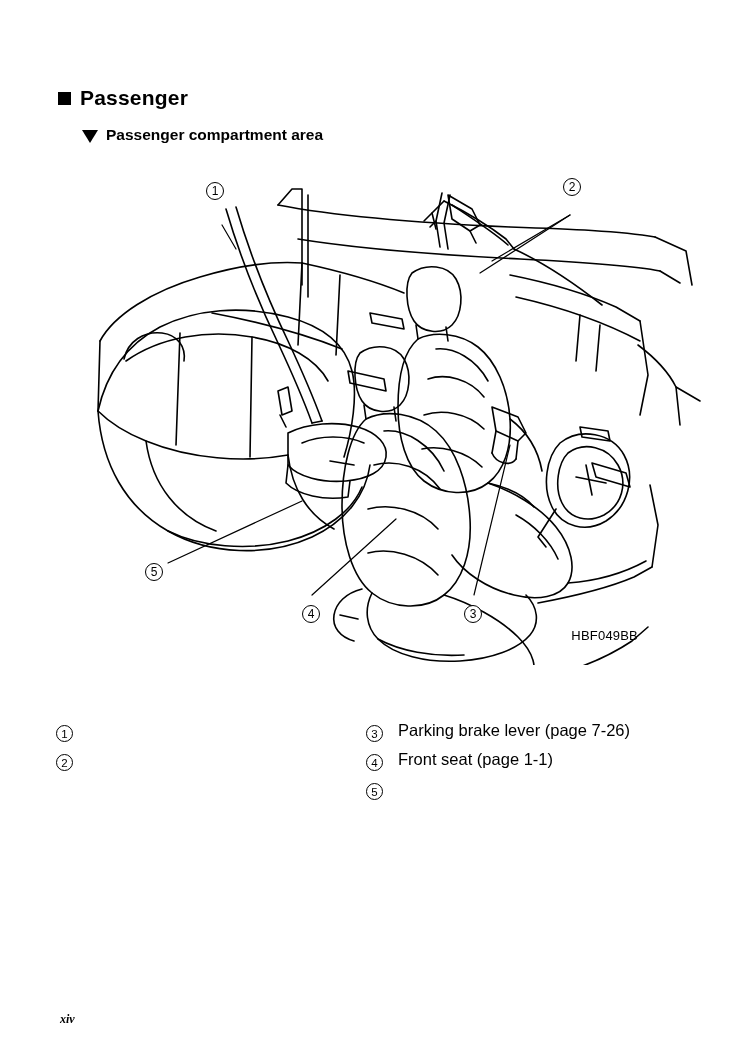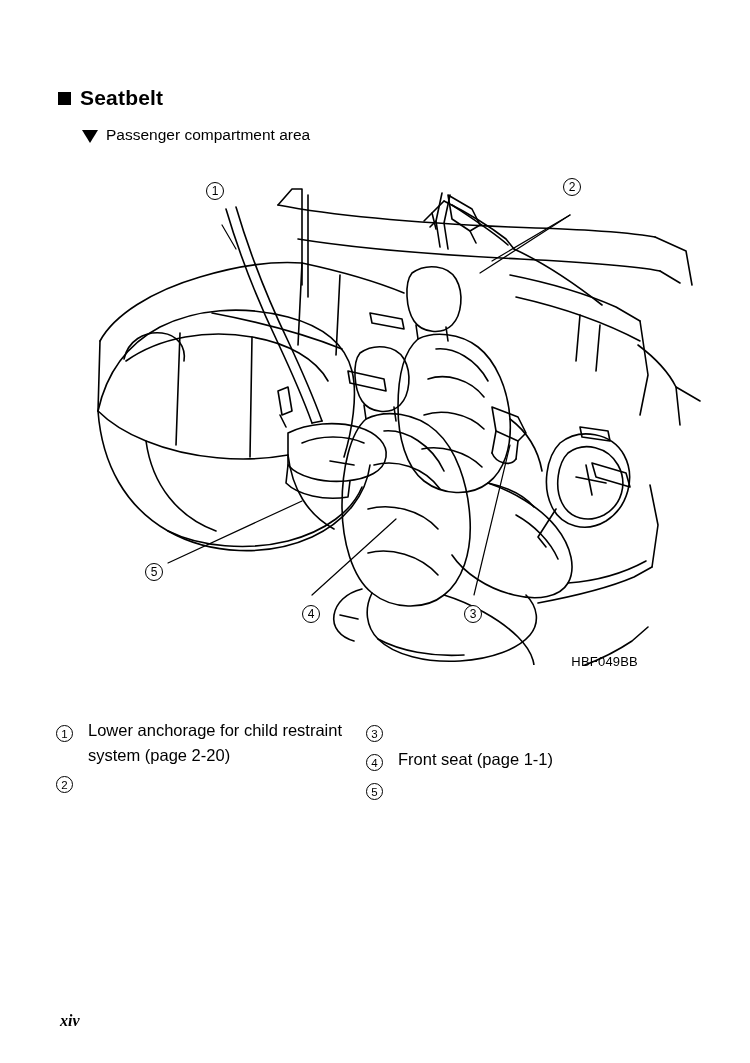--- a/index.html
+++ b/index.html
@@ -32,21 +32,21 @@
     width: 13px;
     height: 13px;
     background: #000;
     display: inline-block;
   }
   .sub-heading {
     position: absolute;
     left: 82px;
     top: 126px;
     font-size: 15.5px;
-    font-weight: normal;
+    font-weight: bold;
     display: flex;
     align-items: center;
     gap: 8px;
   }
   .tri-bullet {
     width: 0;
     height: 0;
     border-left: 8px solid transparent;
     border-right: 8px solid transparent;
     border-top: 13px solid #000;
@@ -61,21 +61,21 @@
     left: 40px;
     top: 165px;
     width: 670px;
     height: 500px;
   }
   .figure-wrap svg { display: block; }
 
   .fig-code {
     position: absolute;
     right: 112px;
-    top: 654px;
+    top: 628px;
     font-size: 13px;
     letter-spacing: 0.2px;
   }
 
   
   .legend {
     position: absolute;
     left: 56px;
     top: 718px;
     width: 640px;
@@ -123,32 +123,32 @@
     font-size: 12px;
     background: #fff;
     box-sizing: border-box;
   }
 
   
   .page-num {
     position: absolute;
     left: 60px;
     top: 1012px;
-    font-size: 16px;
+    font-size: 12px;
     font-weight: bold;
     font-style: italic;
     font-family: "Liberation Serif", serif;
   }
 </style>
 </head>
 <body>
 
 <div class="section-heading">
   <span class="sq-bullet"></span>
-  <span>Seatbelt</span>
+  <span>Passenger</span>
 </div>
 
 <div class="sub-heading">
   <span class="tri-bullet"></span>
   <span>Passenger compartment area</span>
 </div>
 
 <div class="figure-wrap">
   <svg width="670" height="500" viewBox="0 0 670 500" fill="none" xmlns="http://www.w3.org/2000/svg" stroke="#000" stroke-width="1.6" stroke-linecap="round" stroke-linejoin="round">
 
@@ -301,34 +301,34 @@
 </div>
 
 <div class="fig-code">HBF049BB</div>
 
 <div class="legend">
   <div class="legend-col">
     <div class="legend-row">
       <div class="legend-num">
         <span class="circled">1</span>
       </div>
-      <div class="legend-text">Lower anchorage for child restraint system (page 2-20)</div>
     </div>
     <div class="legend-row">
       <div class="legend-num">
         <span class="circled">2</span>
       </div>
     </div>
   </div>
 
   <div class="legend-col right">
     <div class="legend-row">
       <div class="legend-num">
         <span class="circled">3</span>
       </div>
+      <div class="legend-text">Parking brake lever (page 7-26)</div>
     </div>
     <div class="legend-row">
       <div class="legend-num">
         <span class="circled">4</span>
       </div>
       <div class="legend-text">Front seat (page 1-1)</div>
     </div>
     <div class="legend-row">
       <div class="legend-num">
         <span class="circled">5</span>

